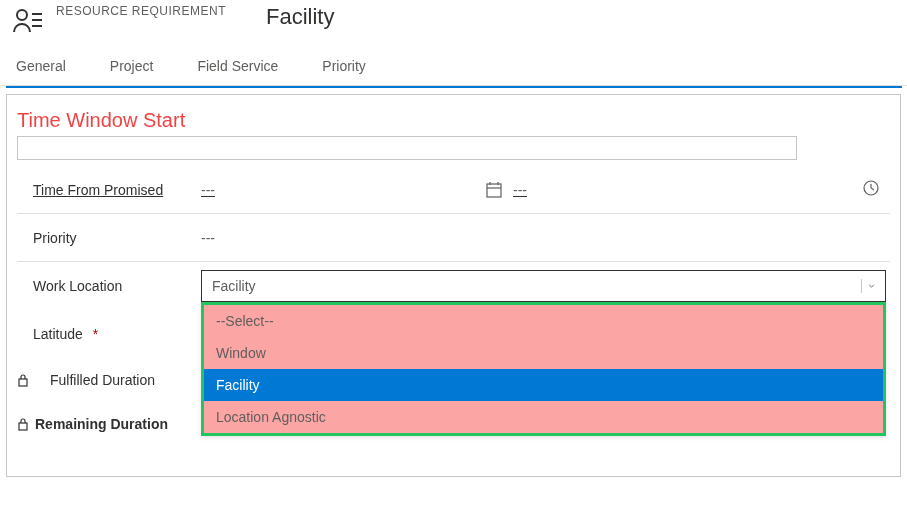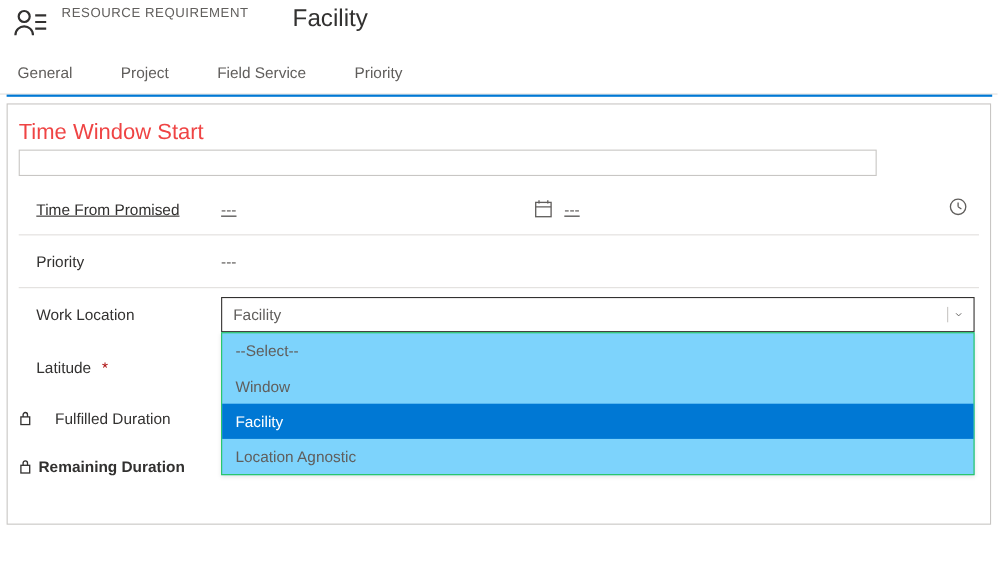--- a/index.html
+++ b/index.html
@@ -21,21 +21,21 @@
   .field-label { width: 168px; color: #323130; display: flex; align-items: center; gap: 6px; }
   .field-val { flex: 1; color: #605e5c; display: flex; align-items: center; gap: 20px; position: relative; }
   .required-star { color: #a80000; margin-left: 4px; }
   .lock-icon { width: 12px; height: 14px; flex-shrink: 0; }
   .cal-icon, .clock-icon { width: 18px; height: 18px; color: #605e5c; }
   .time-seg { display: flex; align-items: center; gap: 10px; }
   .clock-wrap { margin-left: auto; margin-right: 10px; }
   .select-box { position: relative; flex: 1; margin-right: 4px; }
   .select-input { width: 100%; height: 32px; border: 1px solid #323130; padding: 0 10px; font-size: 14px; background: #fff; display: flex; align-items: center; justify-content: space-between; cursor: pointer; }
   .chevron { width: 14px; height: 14px; color: #605e5c; border-left: 1px solid #c8c6c4; padding-left: 6px; margin-left: 6px; display:flex; align-items:center; }
-  .dropdown { position: absolute; top: 32px; left: 0; right: 0; background: #7dd3fc; border: 1px solid #22c55e; z-index: 10; box-shadow: 0 2px 4px rgba(0,0,0,0.1); }
+  .dropdown { position: absolute; top: 32px; left: 0; right: 0; background: #fca5a5; border: 3px solid #22c55e; z-index: 10; box-shadow: 0 2px 4px rgba(0,0,0,0.1); }
   .dropdown-item { padding: 8px 12px; cursor: pointer; }
   .dropdown-item.selected { background: #0078d4; color: #fff; }
   .under-text { color: #323130; font-size: 14px; padding-left: 6px; }
 </style>
 </head>
 <body>
 
 <div class="header">
   <svg class="header-icon" viewBox="0 0 32 32" fill="none" stroke="currentColor" stroke-width="2">
     <circle cx="10" cy="9" r="5"></circle>

